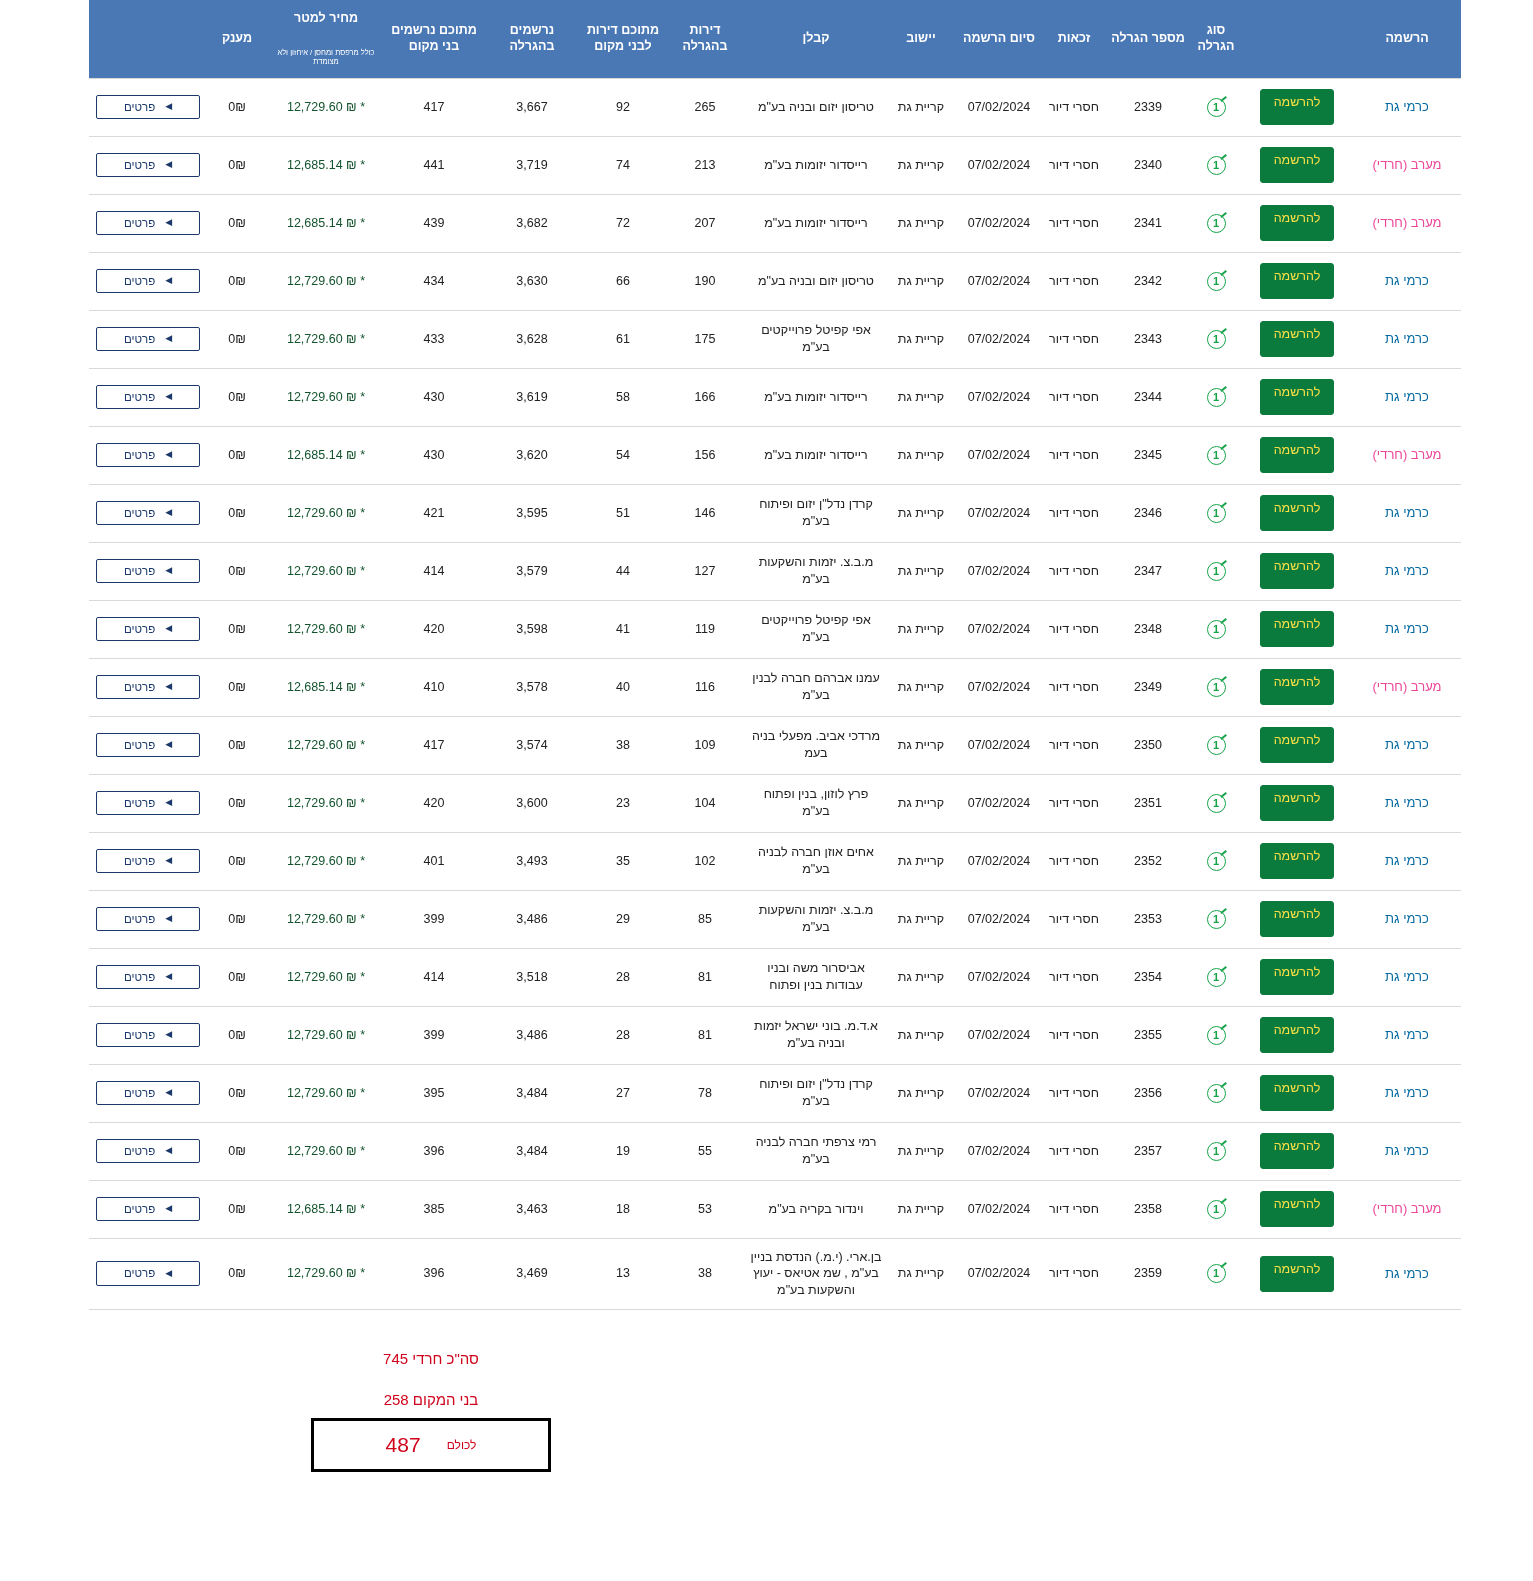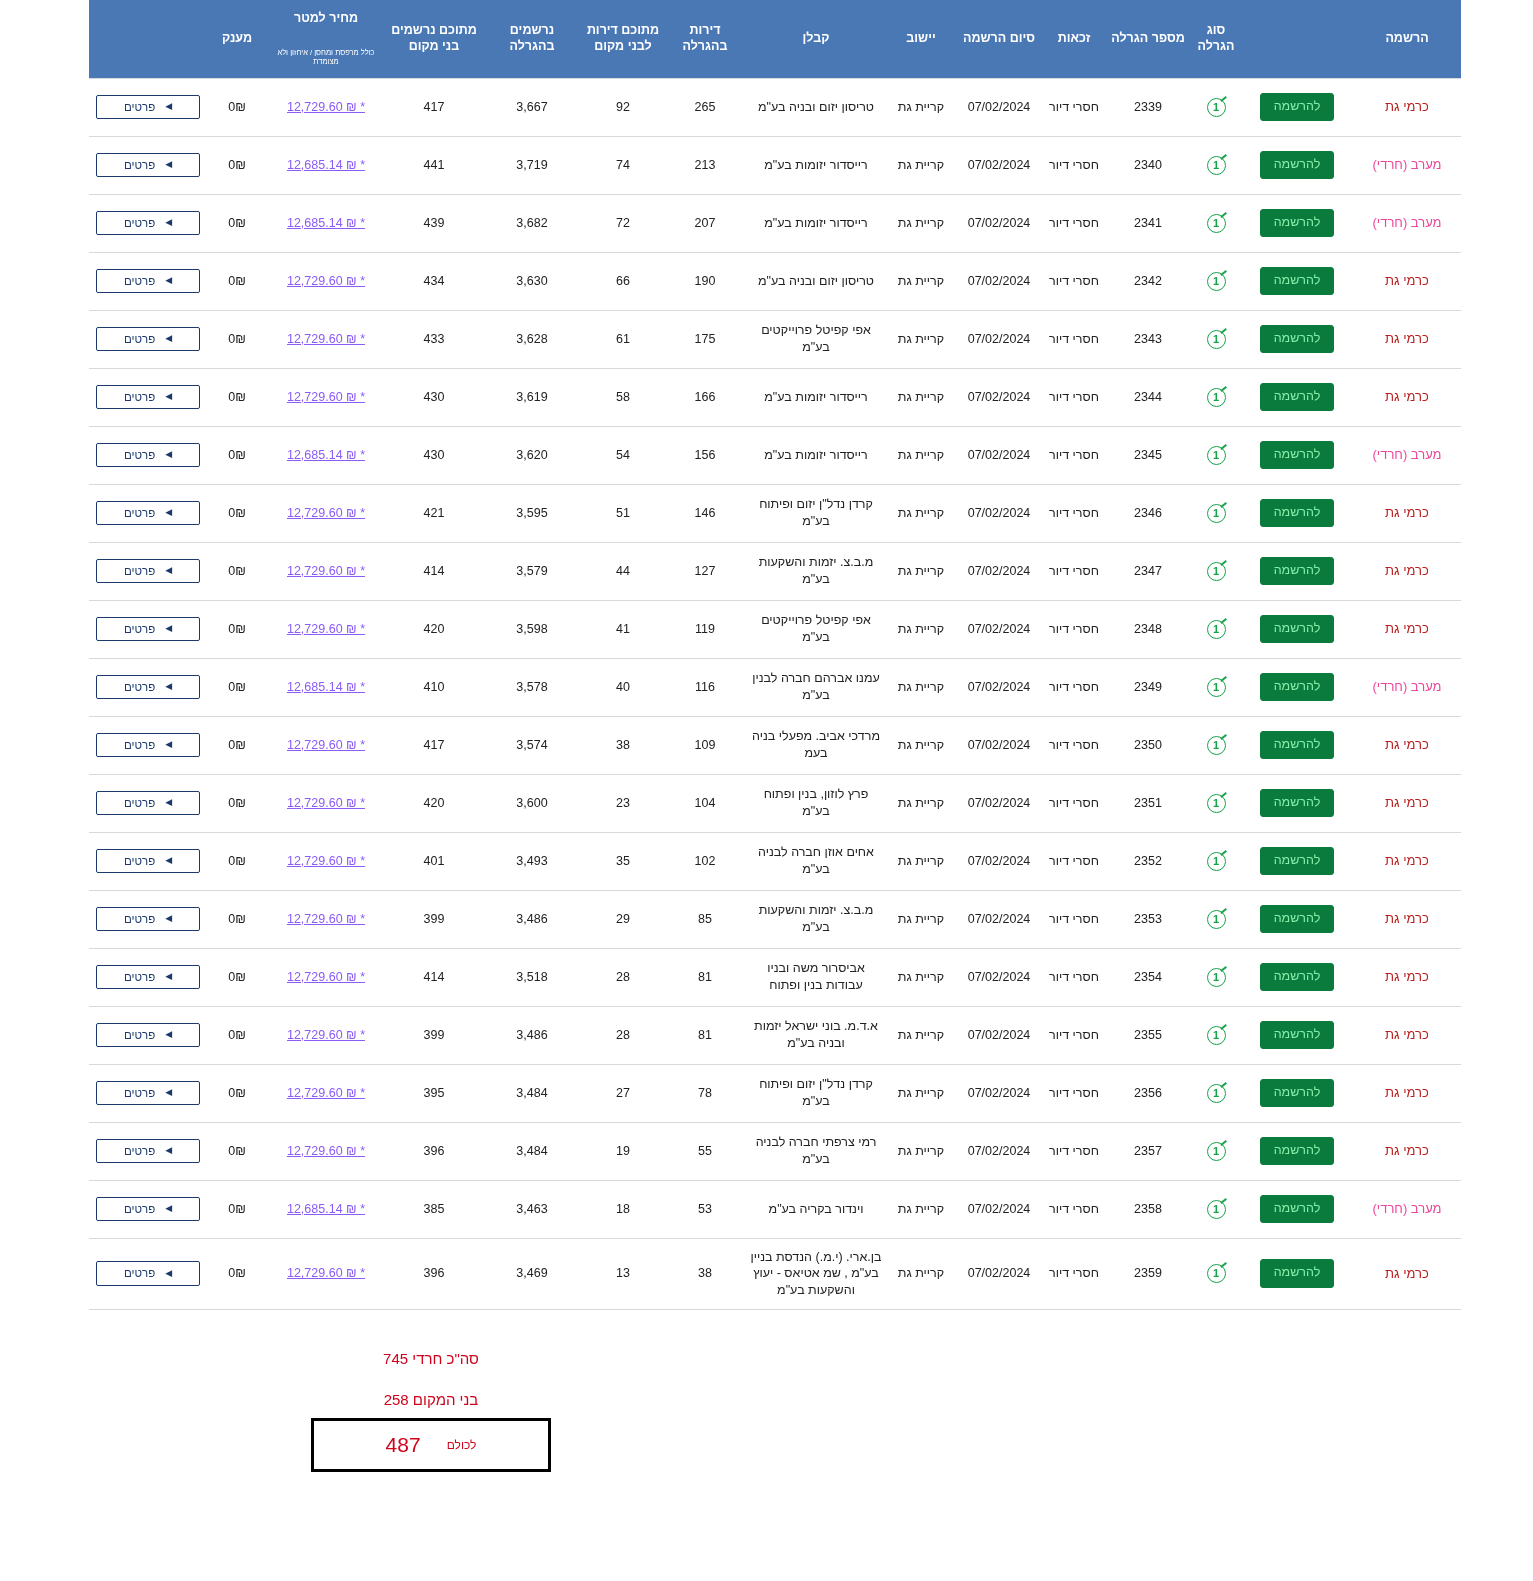--- a/index.html
+++ b/index.html
@@ -66,29 +66,29 @@
   .c-city     { width: 68px; }
   .c-contr    { width: 142px; }
   .c-lotapt   { width: 80px; }
   .c-localapt { width: 84px; }
   .c-lotreg   { width: 98px; }
   .c-localreg { width: 98px; }
   .c-price    { width: 118px; }
   .c-grant    { width: 60px; }
   .c-details  { width: 118px; }
 
-  .reg-name { font-size: 13px; color: #b91c1c; white-space: nowrap; }
+  .reg-name { font-size: 13px; color: #0369a1; white-space: nowrap; }
   .reg-name.red { color: #ec4899; }
 
   .btn-register {
     display: inline-block;
     background: #0a7a3d;
-    color: #86efac;
+    color: #fde047;
     font-size: 12.5px;
-    padding: 6px 13px 7px;
+    padding: 6px 13px 14px;
     border-radius: 3px;
     border: 1px solid #0a7a3d;
     cursor: pointer;
     white-space: nowrap;
     line-height: 1.1;
   }
   .type-icon {
     display: inline-block;
     width: 19px;
     height: 19px;
@@ -104,21 +104,21 @@
   .type-icon::after {
     content: "";
     position: absolute;
     width: 7px;
     height: 1.6px;
     background: #17a34a;
     top: -1px;
     right: -2px;
     transform: rotate(-40deg);
   }
-  .price { color: #8b5cf6; white-space: nowrap; direction: ltr; unicode-bidi: embed; text-decoration: underline; }
+  .price { color: #14532d; white-space: nowrap; direction: ltr; unicode-bidi: embed; }
   .grant { color: #222; direction: ltr; unicode-bidi: embed; }
   .num { direction: ltr; unicode-bidi: embed; }
 
   .btn-details {
     display: inline-flex;
     align-items: center;
     justify-content: center;
     gap: 10px;
     width: 104px;
     background: #ffffff;

